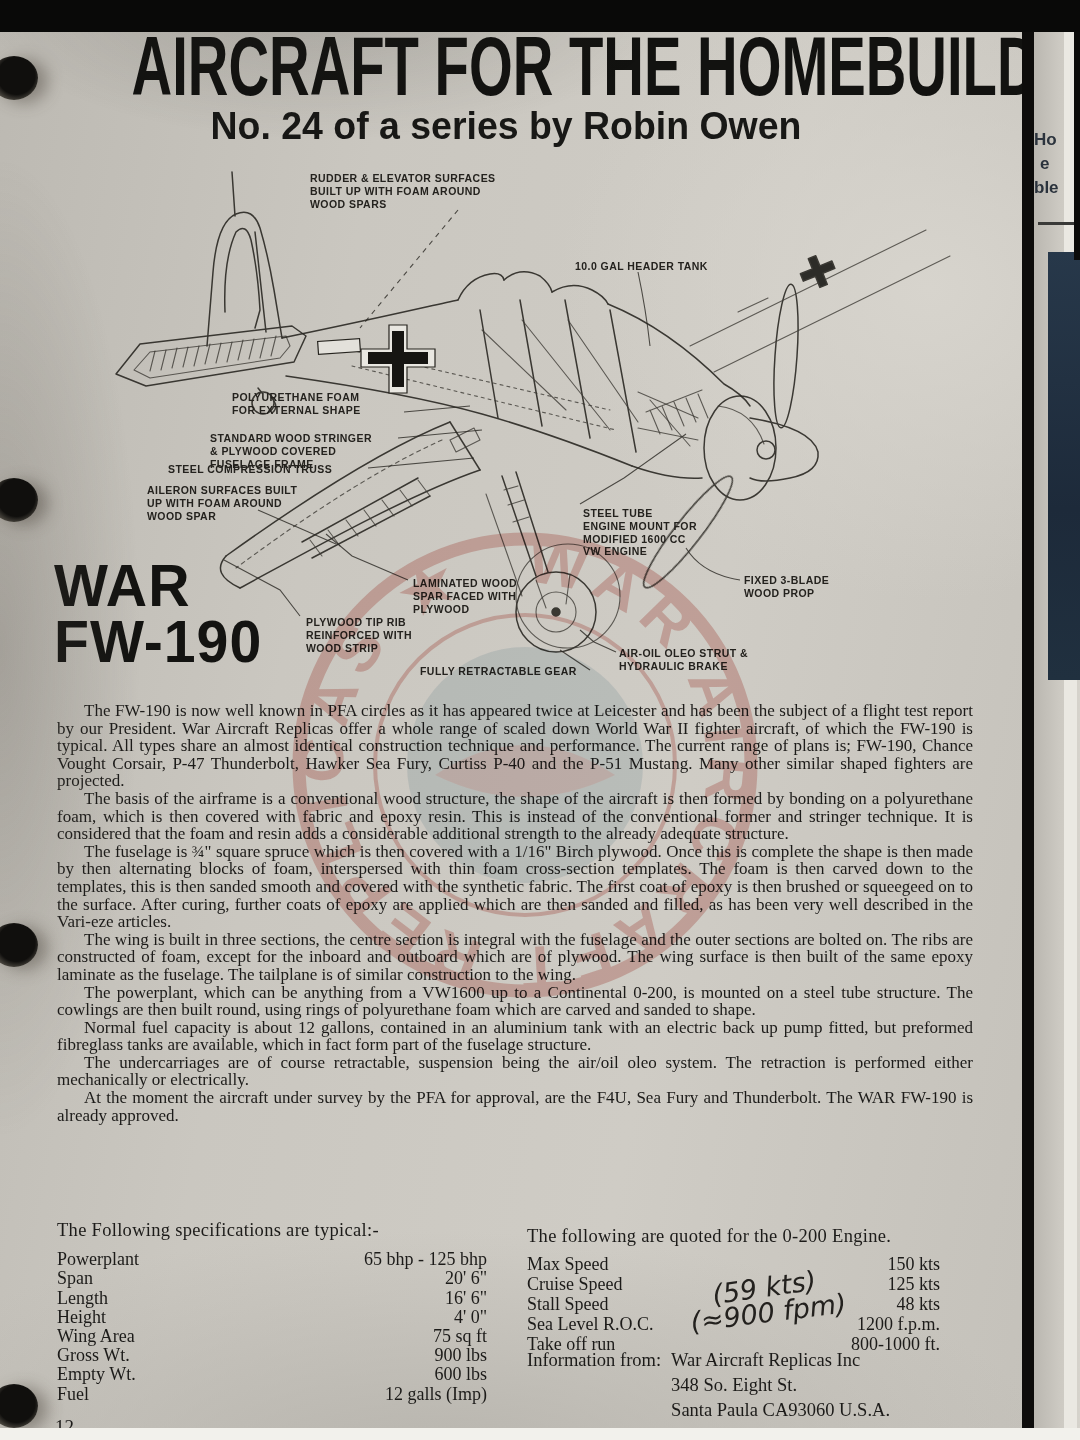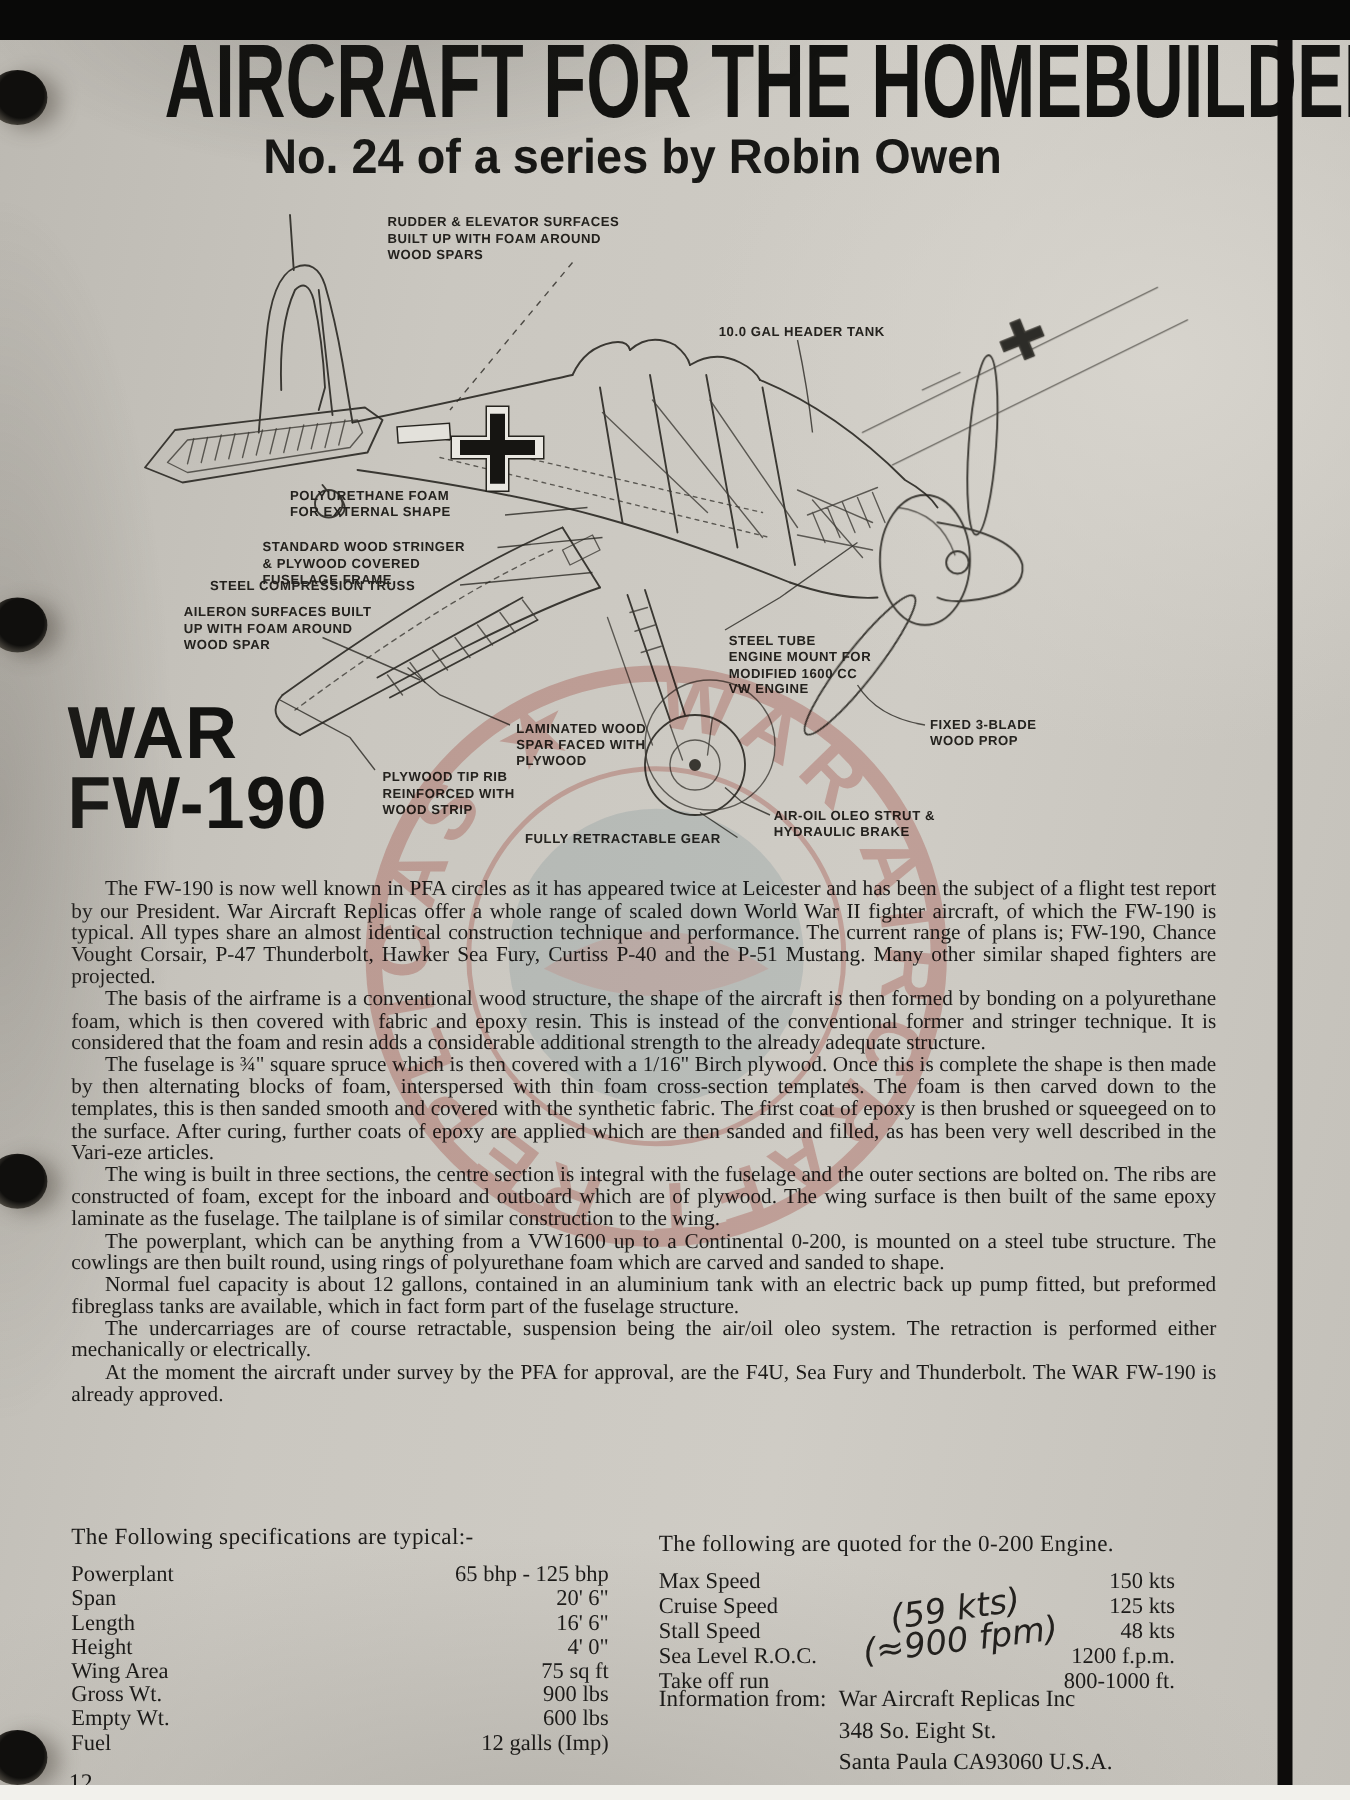--- a/index.html
+++ b/index.html
@@ -301,19 +301,28 @@
       <div>348 So. Eight St.</div>
       <div>Santa Paula  CA93060  U.S.A.</div>
     </div>
   </div>
 
   <div class="abs page-number">12</div>
 
   <div class="abs vignette"></div>
   <div class="abs top-bar"></div>
   <div class="abs gap-line"></div>
+  <div class="abs side-page">
+    <div class="side-highlight"></div>
+    <div class="side-frag" style="top:130px;">Ho</div>
+    <div class="side-frag" style="top:154px;left:6px;">e</div>
+    <div class="side-frag" style="top:178px;">ble</div>
+    <div class="side-rule"></div>
+    <div class="side-navy"></div>
+    <div class="side-black-top"></div>
+  </div>
   <div class="hole h1"></div>
   <div class="hole h2"></div>
   <div class="hole h3"></div>
   <div class="hole h4"></div>
   <div class="abs bottom-strip"></div>
 
 </div>
 
 </body></html>

